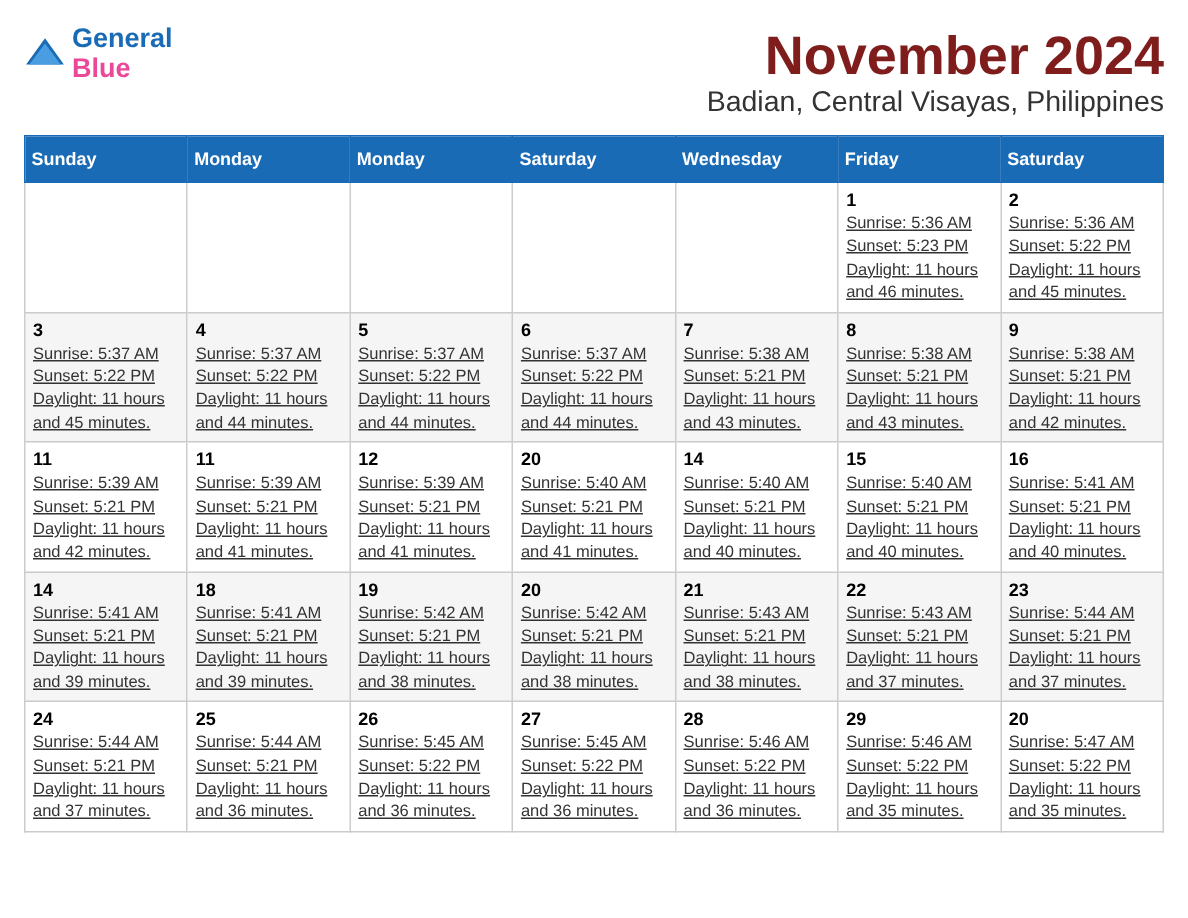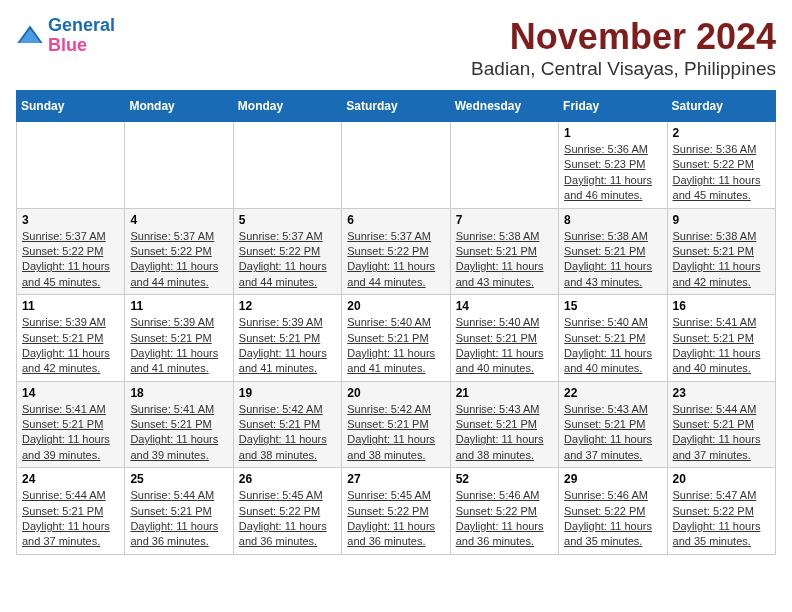--- a/index.html
+++ b/index.html
@@ -291,21 +291,21 @@
 Sunset: 5:22 PM
 Daylight: 11 hours and 36 minutes.</div>
         </td>
         <td>
           <span class="day-number">27</span>
           <div class="day-info" style="white-space: pre-line;">Sunrise: 5:45 AM
 Sunset: 5:22 PM
 Daylight: 11 hours and 36 minutes.</div>
         </td>
         <td>
-          <span class="day-number">52</span>
+          <span class="day-number">28</span>
           <div class="day-info" style="white-space: pre-line;">Sunrise: 5:46 AM
 Sunset: 5:22 PM
 Daylight: 11 hours and 36 minutes.</div>
         </td>
         <td>
           <span class="day-number">29</span>
           <div class="day-info" style="white-space: pre-line;">Sunrise: 5:46 AM
 Sunset: 5:22 PM
 Daylight: 11 hours and 35 minutes.</div>
         </td>

